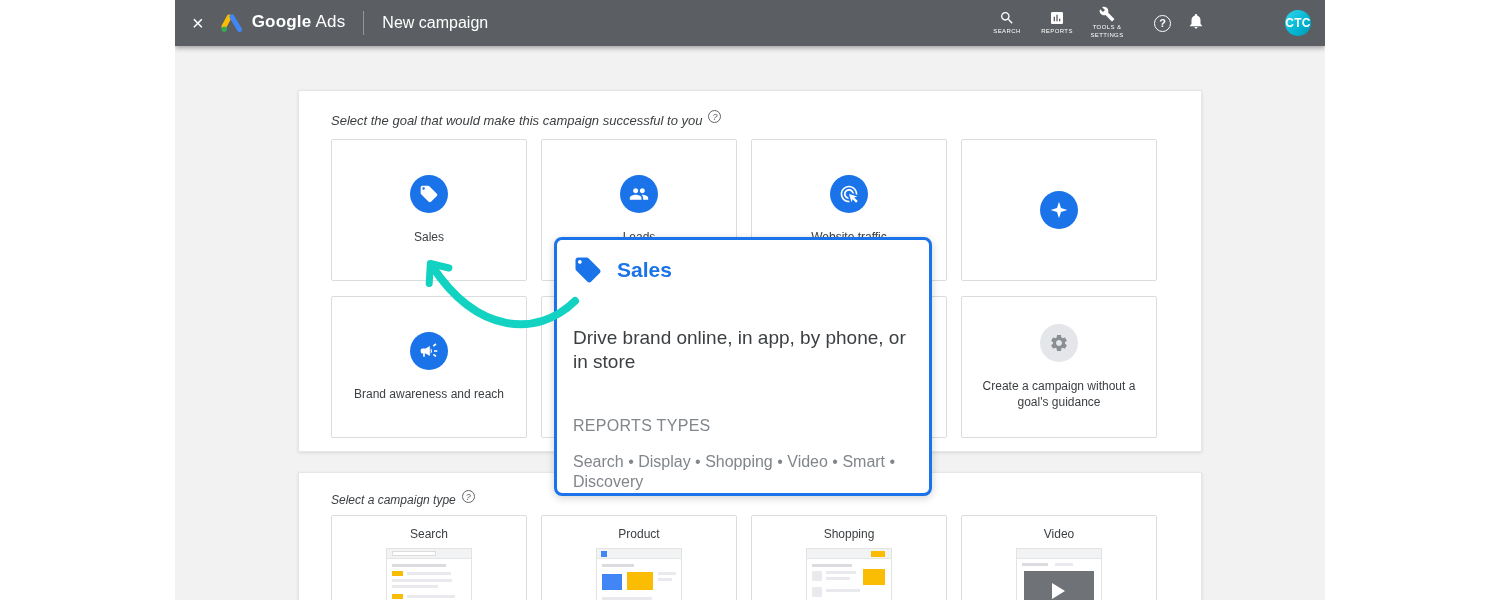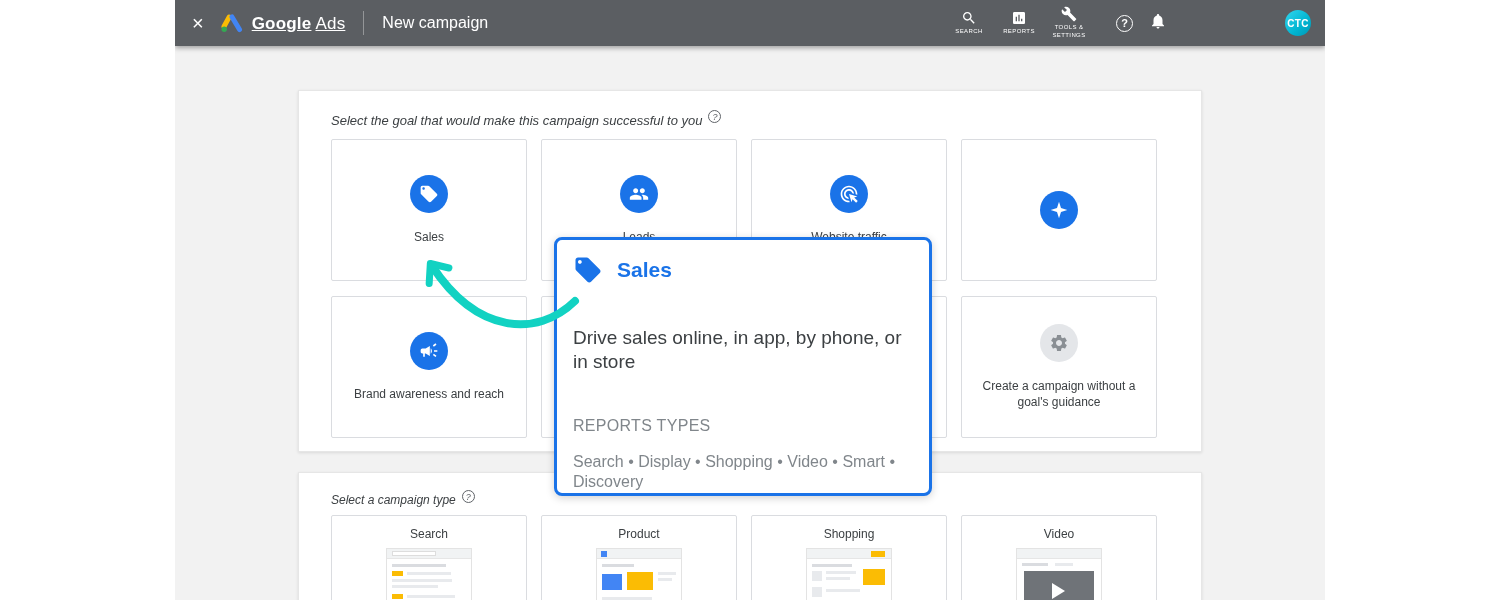--- a/index.html
+++ b/index.html
@@ -8,41 +8,41 @@
 
   .window { position:absolute; left:175px; top:0; width:1150px; height:600px;
     background:#f2f2f2; overflow:hidden; }
 
   
   .topbar { position:relative; z-index:20; height:46px; background:#5b5e62;
     display:flex; align-items:center; color:#fff;
     box-shadow:0 2px 5px rgba(0,0,0,.35); }
   .close-x { margin-left:17px; font-size:20px; font-weight:300; color:#fff;
     cursor:pointer; line-height:1; }
-  .logo { display:flex; align-items:flex-end; margin-left:16px; gap:8px;text-decoration:underline; }
+  .logo { display:flex; align-items:flex-start; margin-left:16px; gap:8px; }
   .logo-text { font-size:17px; color:#fff; letter-spacing:.2px; }
   .logo-text .g { font-weight:700; }
   .logo-text .a { font-weight:400; margin-left:4px; }
   .tb-divider { width:1px; height:24px; background:rgba(255,255,255,.35); margin:0 18px; }
   .page-title { font-size:16px; font-weight:400; color:#fff; }
 
   .tb-right { margin-left:auto; display:flex; align-items:center; }
   .tb-action { width:50px; display:flex; flex-direction:column; align-items:center;
     gap:2px; cursor:pointer; }
   .tb-action svg { width:16px; height:16px; fill:#fff; }
   .tb-action .lbl { font-size:6px; letter-spacing:.4px; color:#fff; text-align:center;
     line-height:1.3; max-width:40px; }
   .qmark { width:17px; height:17px; border:1.5px solid #fff; border-radius:50%;
     display:flex; align-items:center; justify-content:center; font-size:11px;
     color:#fff; margin-left:22px; cursor:pointer; font-weight:700; }
   .bell { margin-left:16px; cursor:pointer; }
   .bell svg { width:18px; height:18px; fill:#fff; }
-  .avatar { width:26px; height:26px; border-radius:50%; margin-left:118px; margin-right:14px;
+  .avatar { width:26px; height:26px; border-radius:50%; margin-left:80px; margin-right:14px;
     background:linear-gradient(135deg,#33d6ef 0%, #00b5d1 60%, #0096b5 100%);
-    display:flex; align-items:center; justify-content:center; font-size:10px;
+    display:flex; align-items:center; justify-content:center; font-size:12px;
     font-weight:700; color:#fff; cursor:pointer; letter-spacing:.3px; }
 
   
   .panel { position:absolute; left:123px; width:904px; background:#fff;
     border:1px solid #e6e6e6; box-shadow:0 1px 3px rgba(0,0,0,.10); }
   .goal-panel { top:90px; height:362px; padding:22px 32px 0 32px; }
   .type-panel { top:472px; height:360px; padding:20px 32px 0 32px; }
 
   .sec-heading { display:flex; align-items:flex-start; gap:6px; font-size:13px;
     color:#3c4043;font-style:italic; }
@@ -280,21 +280,21 @@
     </div>
   </div>
 
   <div class="popup">
     <div class="popup-head">
       <svg viewBox="0 0 24 24">
           <path d="M21.41 11.58l-9-9C12.05 2.22 11.55 2 11 2H4c-1.1 0-2 .9-2 2v7c0 .55.22 1.05.59 1.42l9 9c.36.36.86.58 1.41.58.55 0 1.05-.22 1.41-.59l7-7c.37-.36.59-.86.59-1.41 0-.55-.23-1.06-.59-1.42zM5.5 7C4.67 7 4 6.33 4 5.5S4.67 4 5.5 4 7 4.67 7 5.5 6.33 7 5.5 7z"></path>
         </svg>
       <div class="popup-title">Sales</div>
     </div>
-    <div class="popup-desc">Drive sales online, in app, by phone, or in store</div>
+    <div class="popup-desc">Drive brand online, in app, by phone, or in store</div>
     <div class="popup-ct-label">REPORTS TYPES</div>
     <div class="popup-ct-list">Search • Display • Shopping • Video • Smart • Discovery</div>
   </div>
 
   <svg class="arrow-svg" width="1150" height="600" viewBox="0 0 1150 600">
     <defs>
       <marker id="ah" markerUnits="userSpaceOnUse" markerWidth="40" markerHeight="40" refX="22" refY="18" orient="auto">
         <path d="M9 6 L25 18 L11 31" fill="none" stroke="#12d2c2" stroke-width="7" stroke-linecap="round" stroke-linejoin="round"></path>
       </marker>
     </defs>

